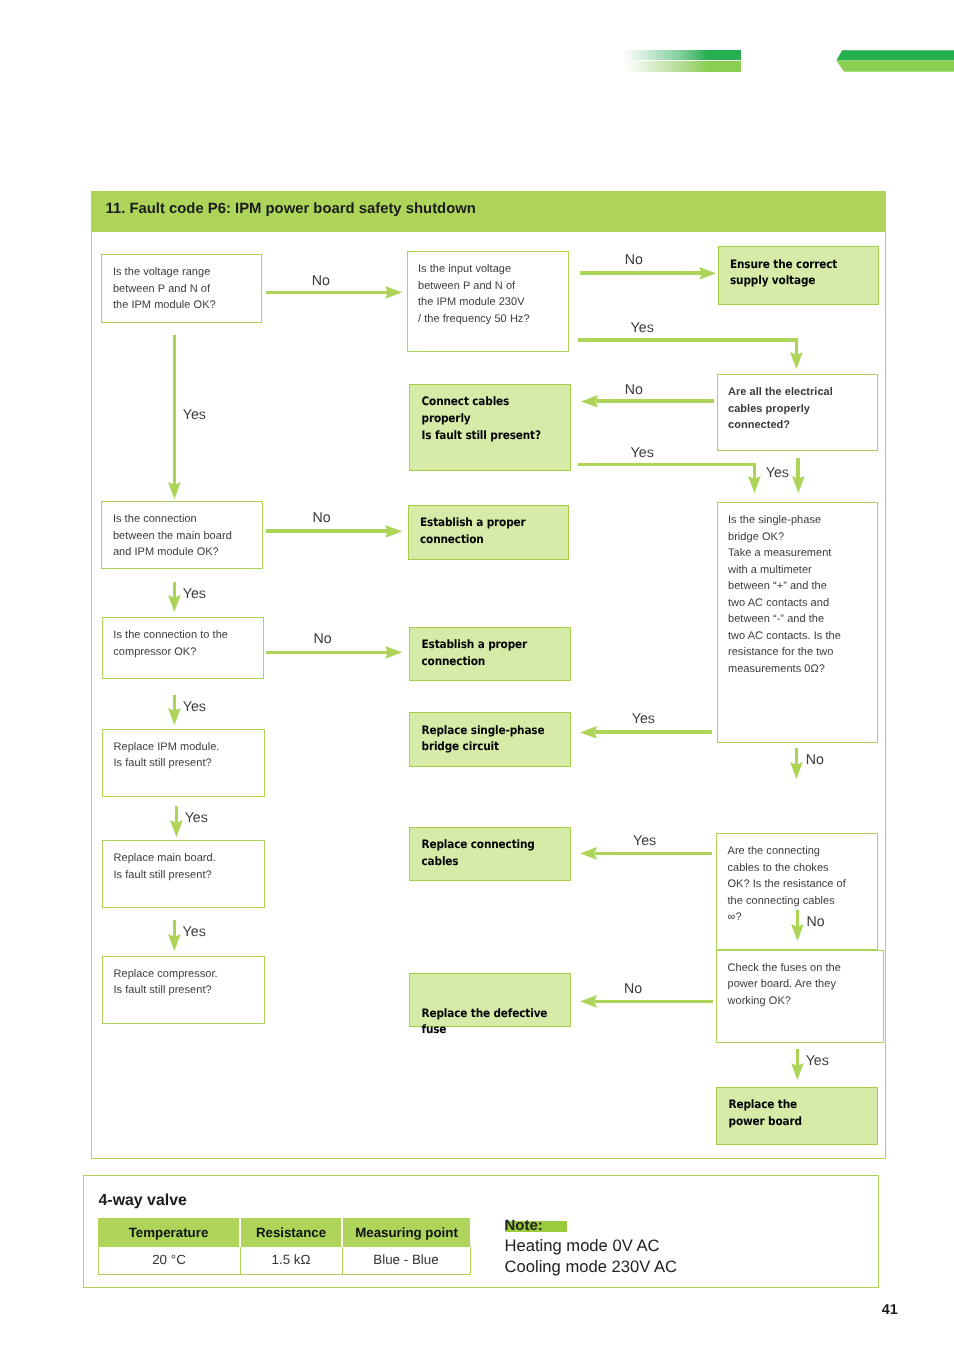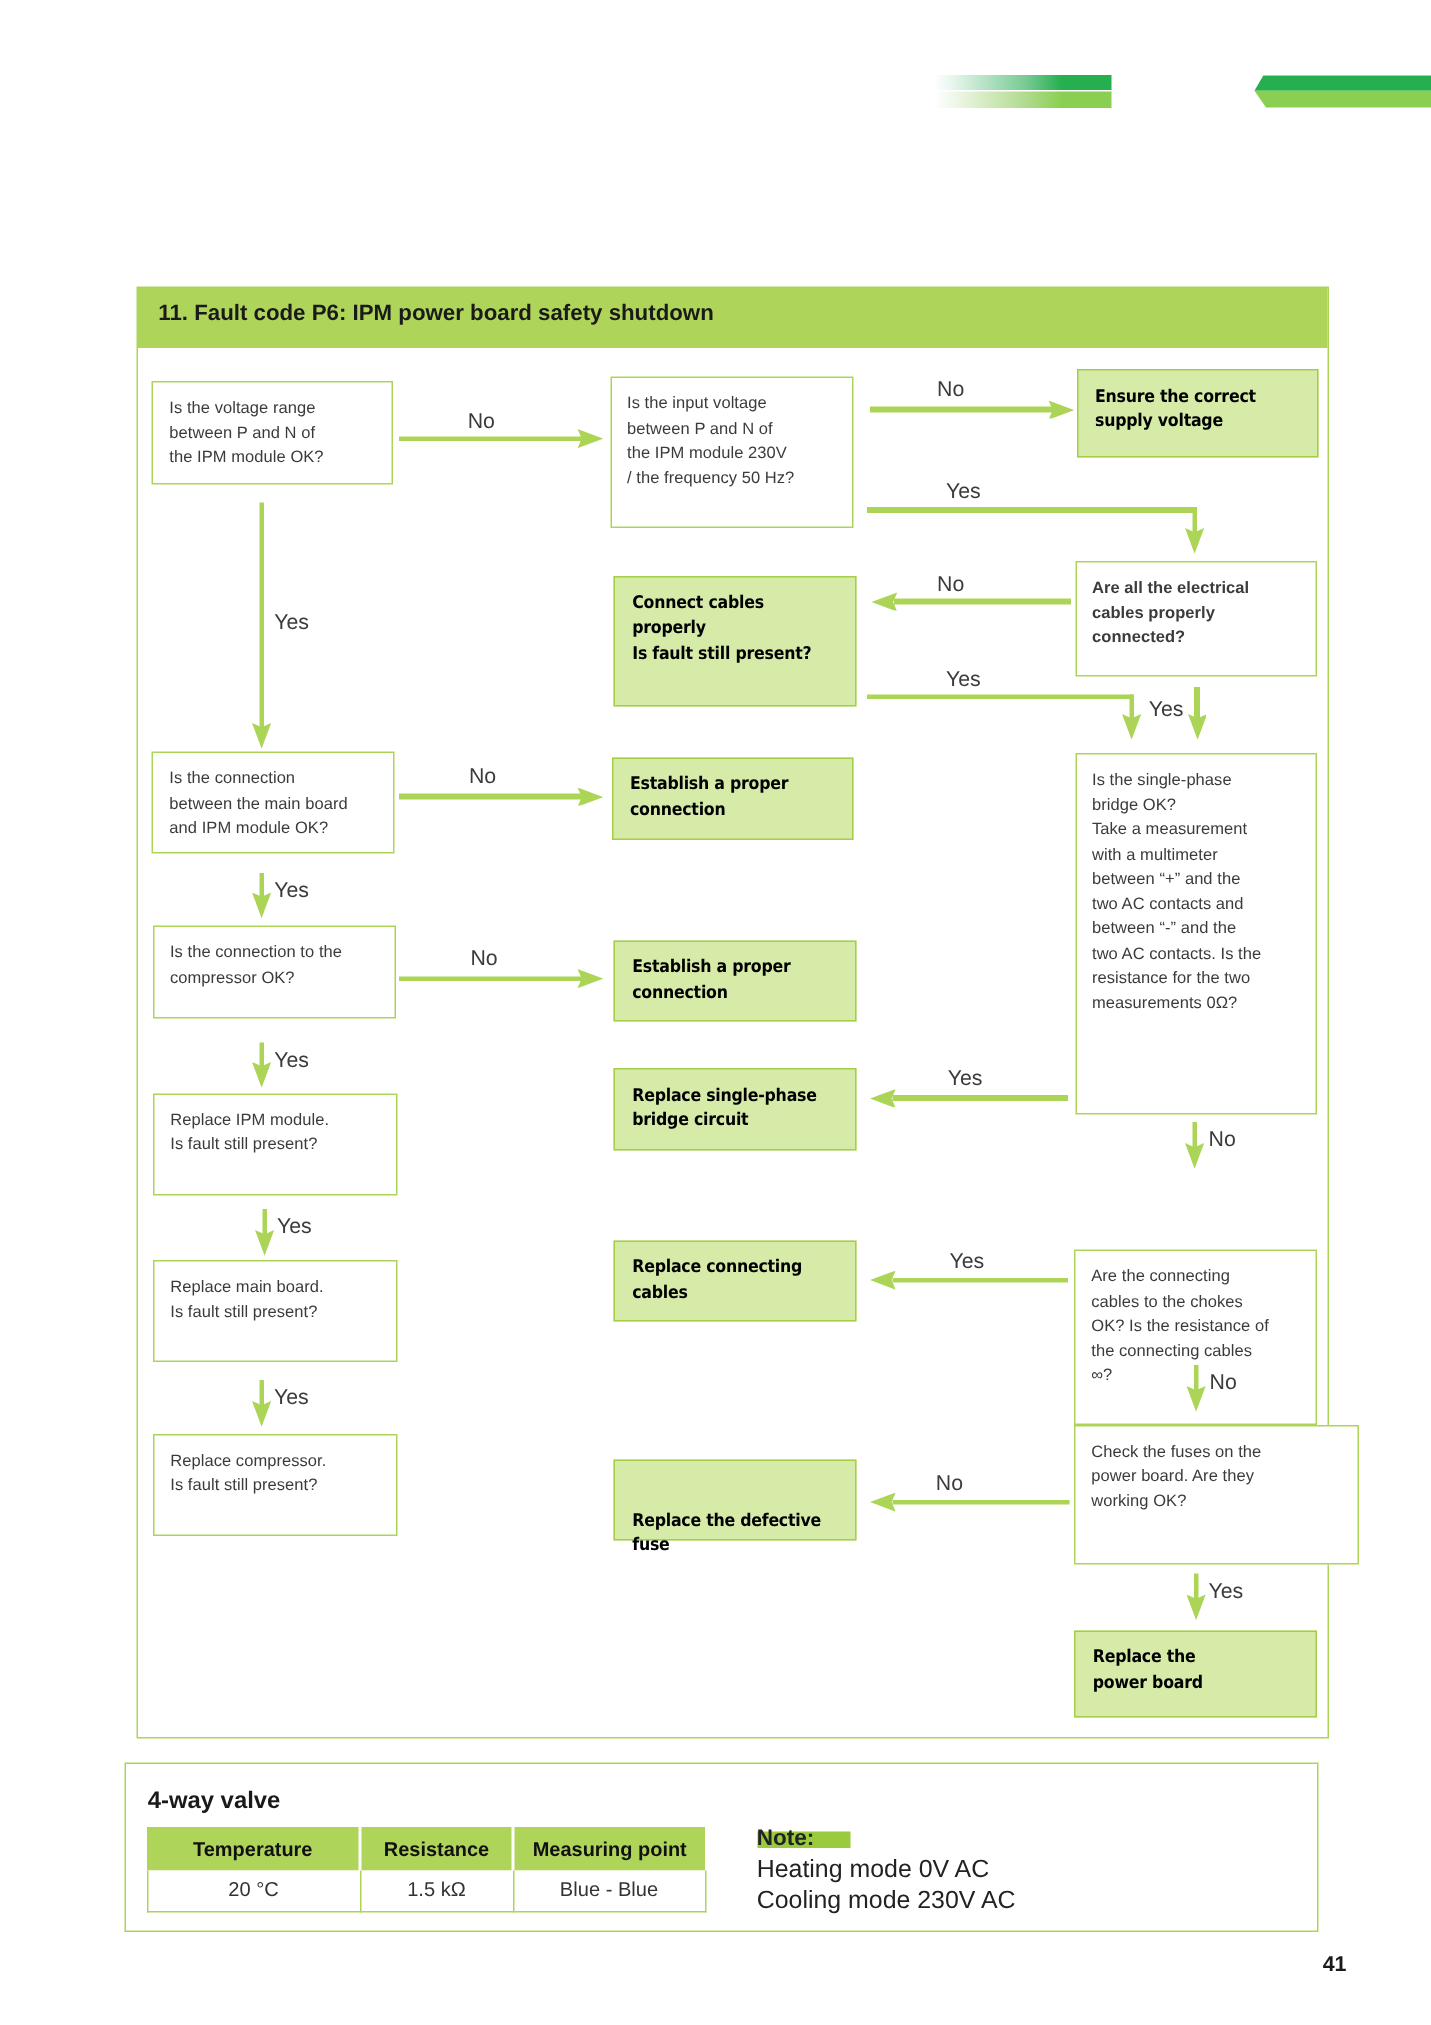--- a/index.html
+++ b/index.html
@@ -152,21 +152,21 @@
       <div>Replace connecting</div>
       <div>cables</div>
     </div>
   </div>
   <div class="node" style="left:102.0px;top:840.0px;width:163.0px;height:68.0px;">
     <div class="tx" style="top:9.0px;">
       <div>Replace main board.</div>
       <div>Is fault still present?</div>
     </div>
   </div>
-  <div class="node" style="left:716.0px;top:949.5px;width:190px;height:93.0px;">
+  <div class="node" style="left:716.0px;top:949.5px;width:168px;height:93.0px;">
     <div class="tx" style="top:9.0px;">
       <div>Check the fuses on the</div>
       <div>power board. Are they</div>
       <div>working OK?</div>
     </div>
   </div>
   <div class="node fill" style="left:409.0px;top:973.0px;width:161.5px;height:54.0px;">
     <div class="tx" style="top:8.6px;margin-top:22px;">
       <div>Replace the defective</div>
       <div>fuse</div>

